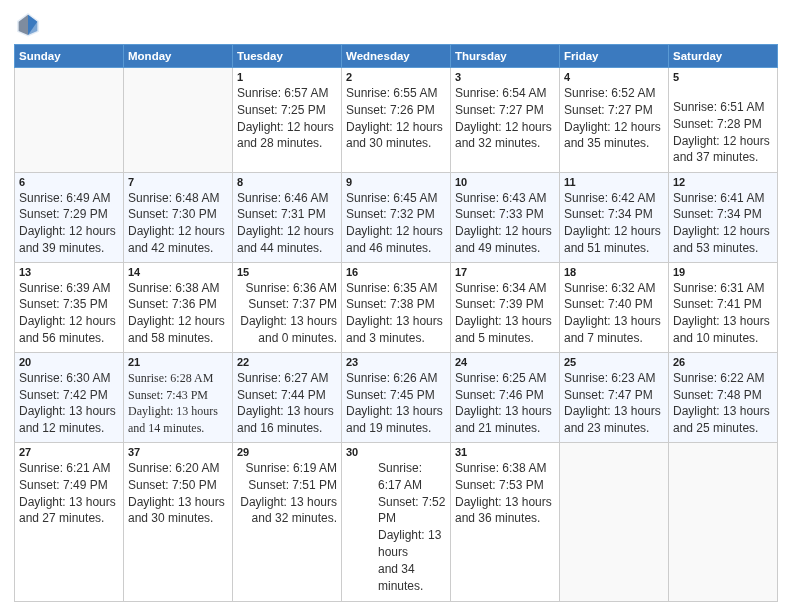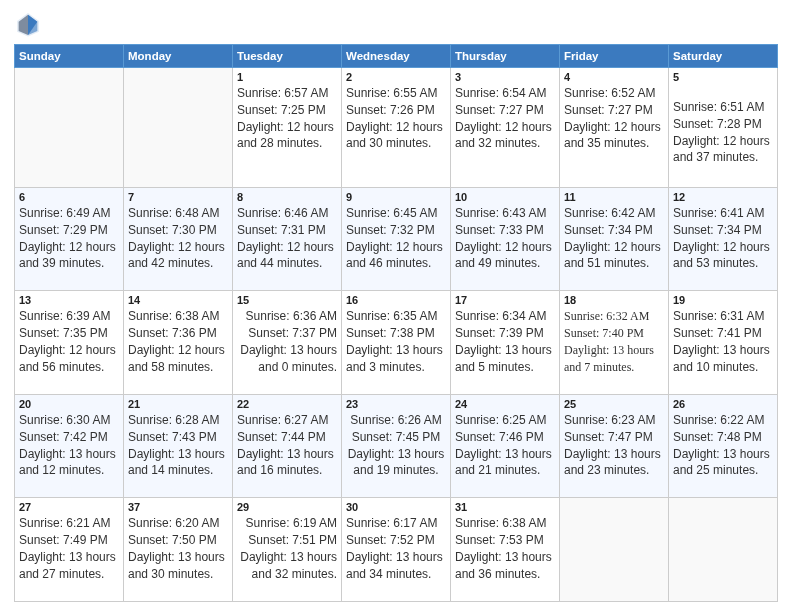--- a/index.html
+++ b/index.html
@@ -259,21 +259,21 @@
           </td>
           <td>
             <span class="day-num">17</span>
             <div class="day-info" style="white-space: pre-line;">Sunrise: 6:34 AM
 Sunset: 7:39 PM
 Daylight: 13 hours
 and 5 minutes.</div>
           </td>
           <td>
             <span class="day-num">18</span>
-            <div class="day-info" style="white-space: pre-line; font-family: Liberation Serif, serif;">Sunrise: 6:32 AM
+            <div class="day-info" style="white-space: pre-line;">Sunrise: 6:32 AM
 Sunset: 7:40 PM
 Daylight: 13 hours
 and 7 minutes.</div>
           </td>
           <td>
             <span class="day-num">19</span>
             <div class="day-info" style="white-space: pre-line;">Sunrise: 6:31 AM
 Sunset: 7:41 PM
 Daylight: 13 hours
 and 10 minutes.</div>
@@ -282,35 +282,35 @@
         <tr>
           <td>
             <span class="day-num">20</span>
             <div class="day-info" style="white-space: pre-line;">Sunrise: 6:30 AM
 Sunset: 7:42 PM
 Daylight: 13 hours
 and 12 minutes.</div>
           </td>
           <td>
             <span class="day-num">21</span>
-            <div class="day-info" style="white-space: pre-line;">Sunrise: 6:28 AM
+            <div class="day-info" style="white-space: pre-line; font-family: Liberation Serif, serif;">Sunrise: 6:28 AM
 Sunset: 7:43 PM
 Daylight: 13 hours
 and 14 minutes.</div>
           </td>
           <td>
             <span class="day-num">22</span>
             <div class="day-info" style="white-space: pre-line;">Sunrise: 6:27 AM
 Sunset: 7:44 PM
 Daylight: 13 hours
 and 16 minutes.</div>
           </td>
           <td>
             <span class="day-num">23</span>
-            <div class="day-info" style="white-space: pre-line; text-align: center;">Sunrise: 6:26 AM
+            <div class="day-info" style="white-space: pre-line;">Sunrise: 6:26 AM
 Sunset: 7:45 PM
 Daylight: 13 hours
 and 19 minutes.</div>
           </td>
           <td>
             <span class="day-num">24</span>
             <div class="day-info" style="white-space: pre-line;">Sunrise: 6:25 AM
 Sunset: 7:46 PM
 Daylight: 13 hours
 and 21 minutes.</div>
@@ -347,21 +347,21 @@
           </td>
           <td>
             <span class="day-num">29</span>
             <div class="day-info" style="white-space: pre-line; text-align: right;">Sunrise: 6:19 AM
 Sunset: 7:51 PM
 Daylight: 13 hours
 and 32 minutes.</div>
           </td>
           <td>
             <span class="day-num">30</span>
-            <div class="day-info" style="white-space: pre-line;">Sunrise: 6:17 AM
+            <div class="day-info" style="white-space: pre-line; margin-left: 32px;">Sunrise: 6:17 AM
 Sunset: 7:52 PM
 Daylight: 13 hours
 and 34 minutes.</div>
           </td>
           <td>
             <span class="day-num">31</span>
             <div class="day-info" style="white-space: pre-line;">Sunrise: 6:38 AM
 Sunset: 7:53 PM
 Daylight: 13 hours
 and 36 minutes.</div>

